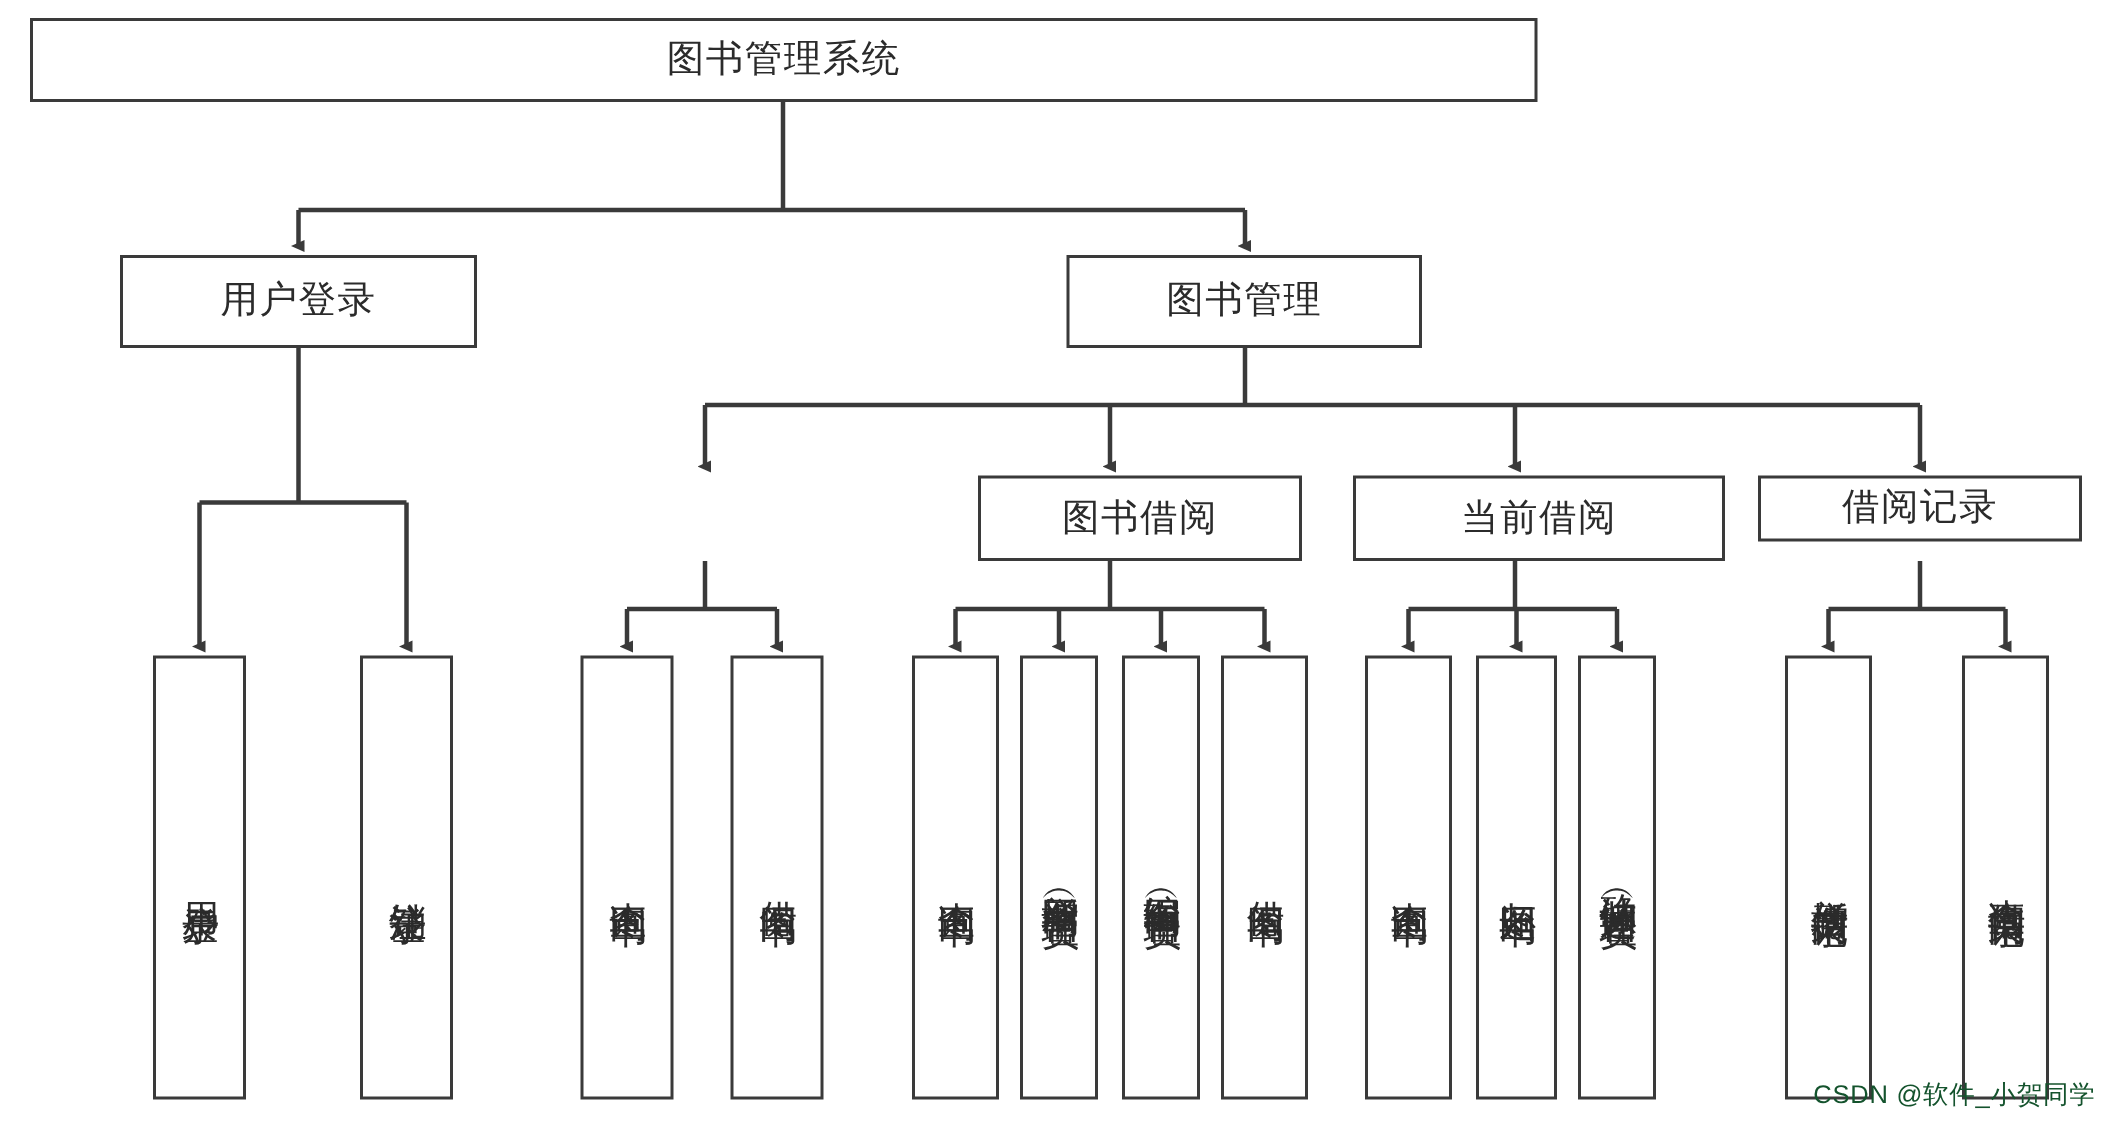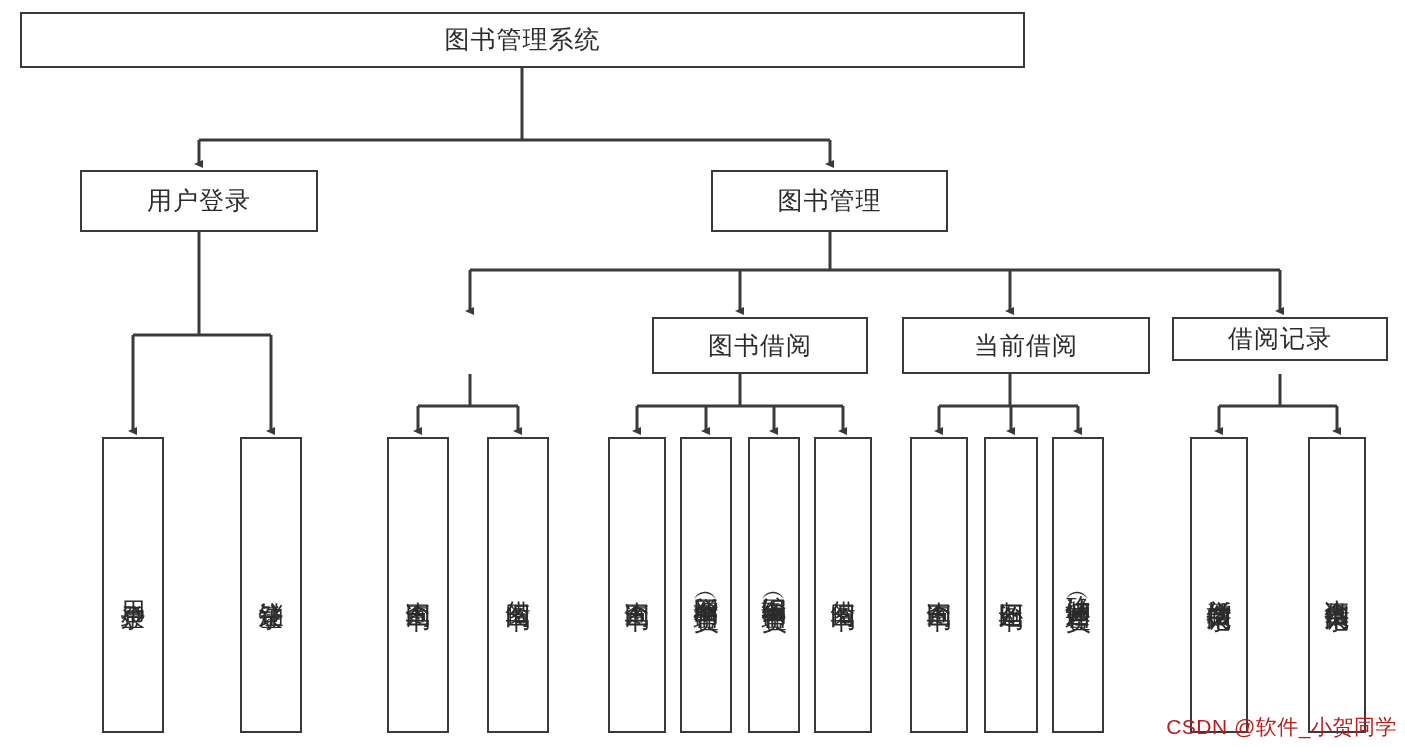--- a/index.html
+++ b/index.html
@@ -55,22 +55,22 @@
   .node.vert .vtext {
     writing-mode: vertical-rl;
     text-orientation: upright;
     white-space: normal;
     max-height: 100%;
   }
   #watermark {
     position: absolute;
     right: 8px;
     bottom: 6px;
-    font-size: 21px;
-    color: #b91c1c;
+    font-size: 17px;
+    color: #14532d;
     letter-spacing: 0.5px;
     white-space: nowrap;
   }
 </style>
 </head>
 <body>
 
 <div id="canvas">
 
   <svg id="edges" viewBox="0 0 1405 747" xmlns="http://www.w3.org/2000/svg">

